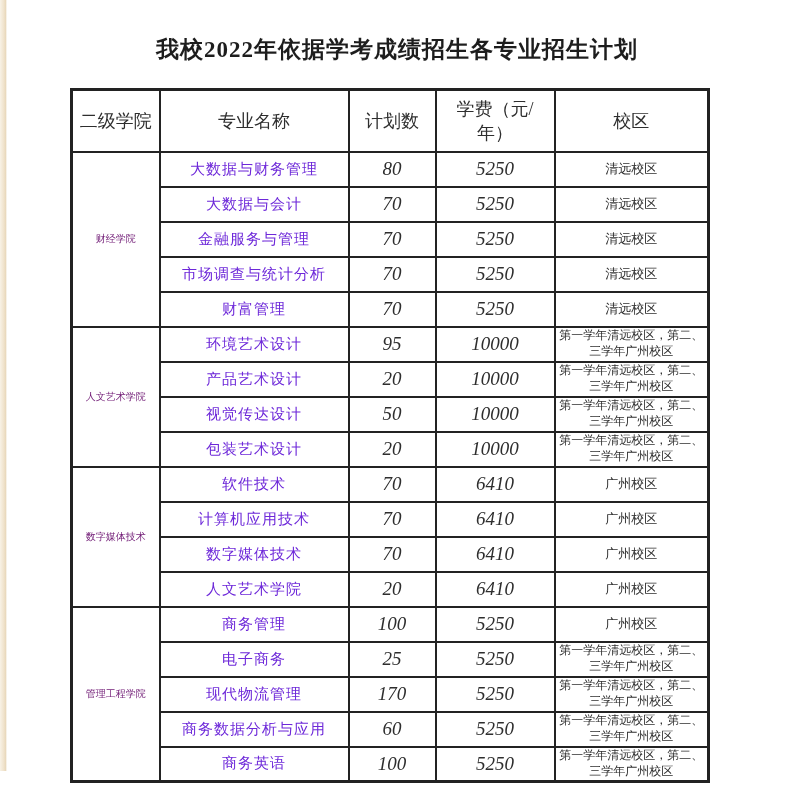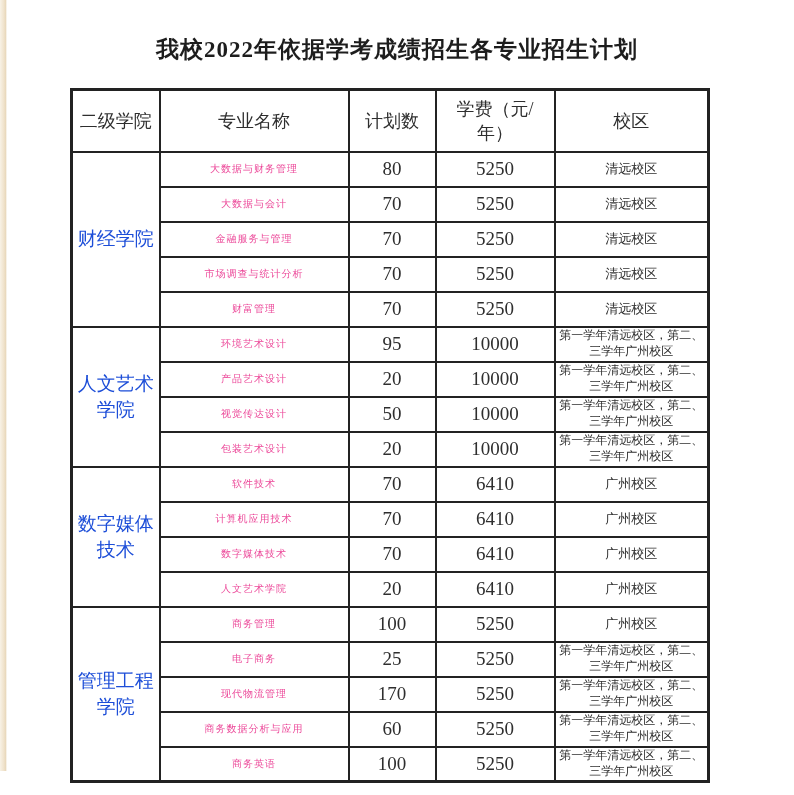--- a/index.html
+++ b/index.html
@@ -63,33 +63,34 @@
   col.c2 { width: 87px; }
   col.c3 { width: 119px; }
   col.c4 { width: 154px; }
   tr.head-row { height: 62px; }
   tr.data-row { height: 35px; }
   th.col-header {
     font-size: 18px;
     color: #2e2e2e;
   }
   td.college {
-    font-size: 19px;
-    color: #1d4ed8;
+    font-size: 10px;
+    color: #701a75;
     letter-spacing: 0px;
   }
   td.major {
-    font-size: 10px;
-    color: #ec4899;
+    font-size: 15px;
+    color: #6d28d9;
     letter-spacing: 1px;
   }
   td.num {
     font-size: 19px;
     color: #2e2e2e;
     font-family: "Liberation Serif", "DejaVu Serif", serif;
+    font-style: italic;
   }
   td.campus {
     font-size: 13px;
     color: #2e2e2e;
   }
   td.campus.long {
     font-size: 12px;
     line-height: 1.3;
     padding: 0 2px;
   }

